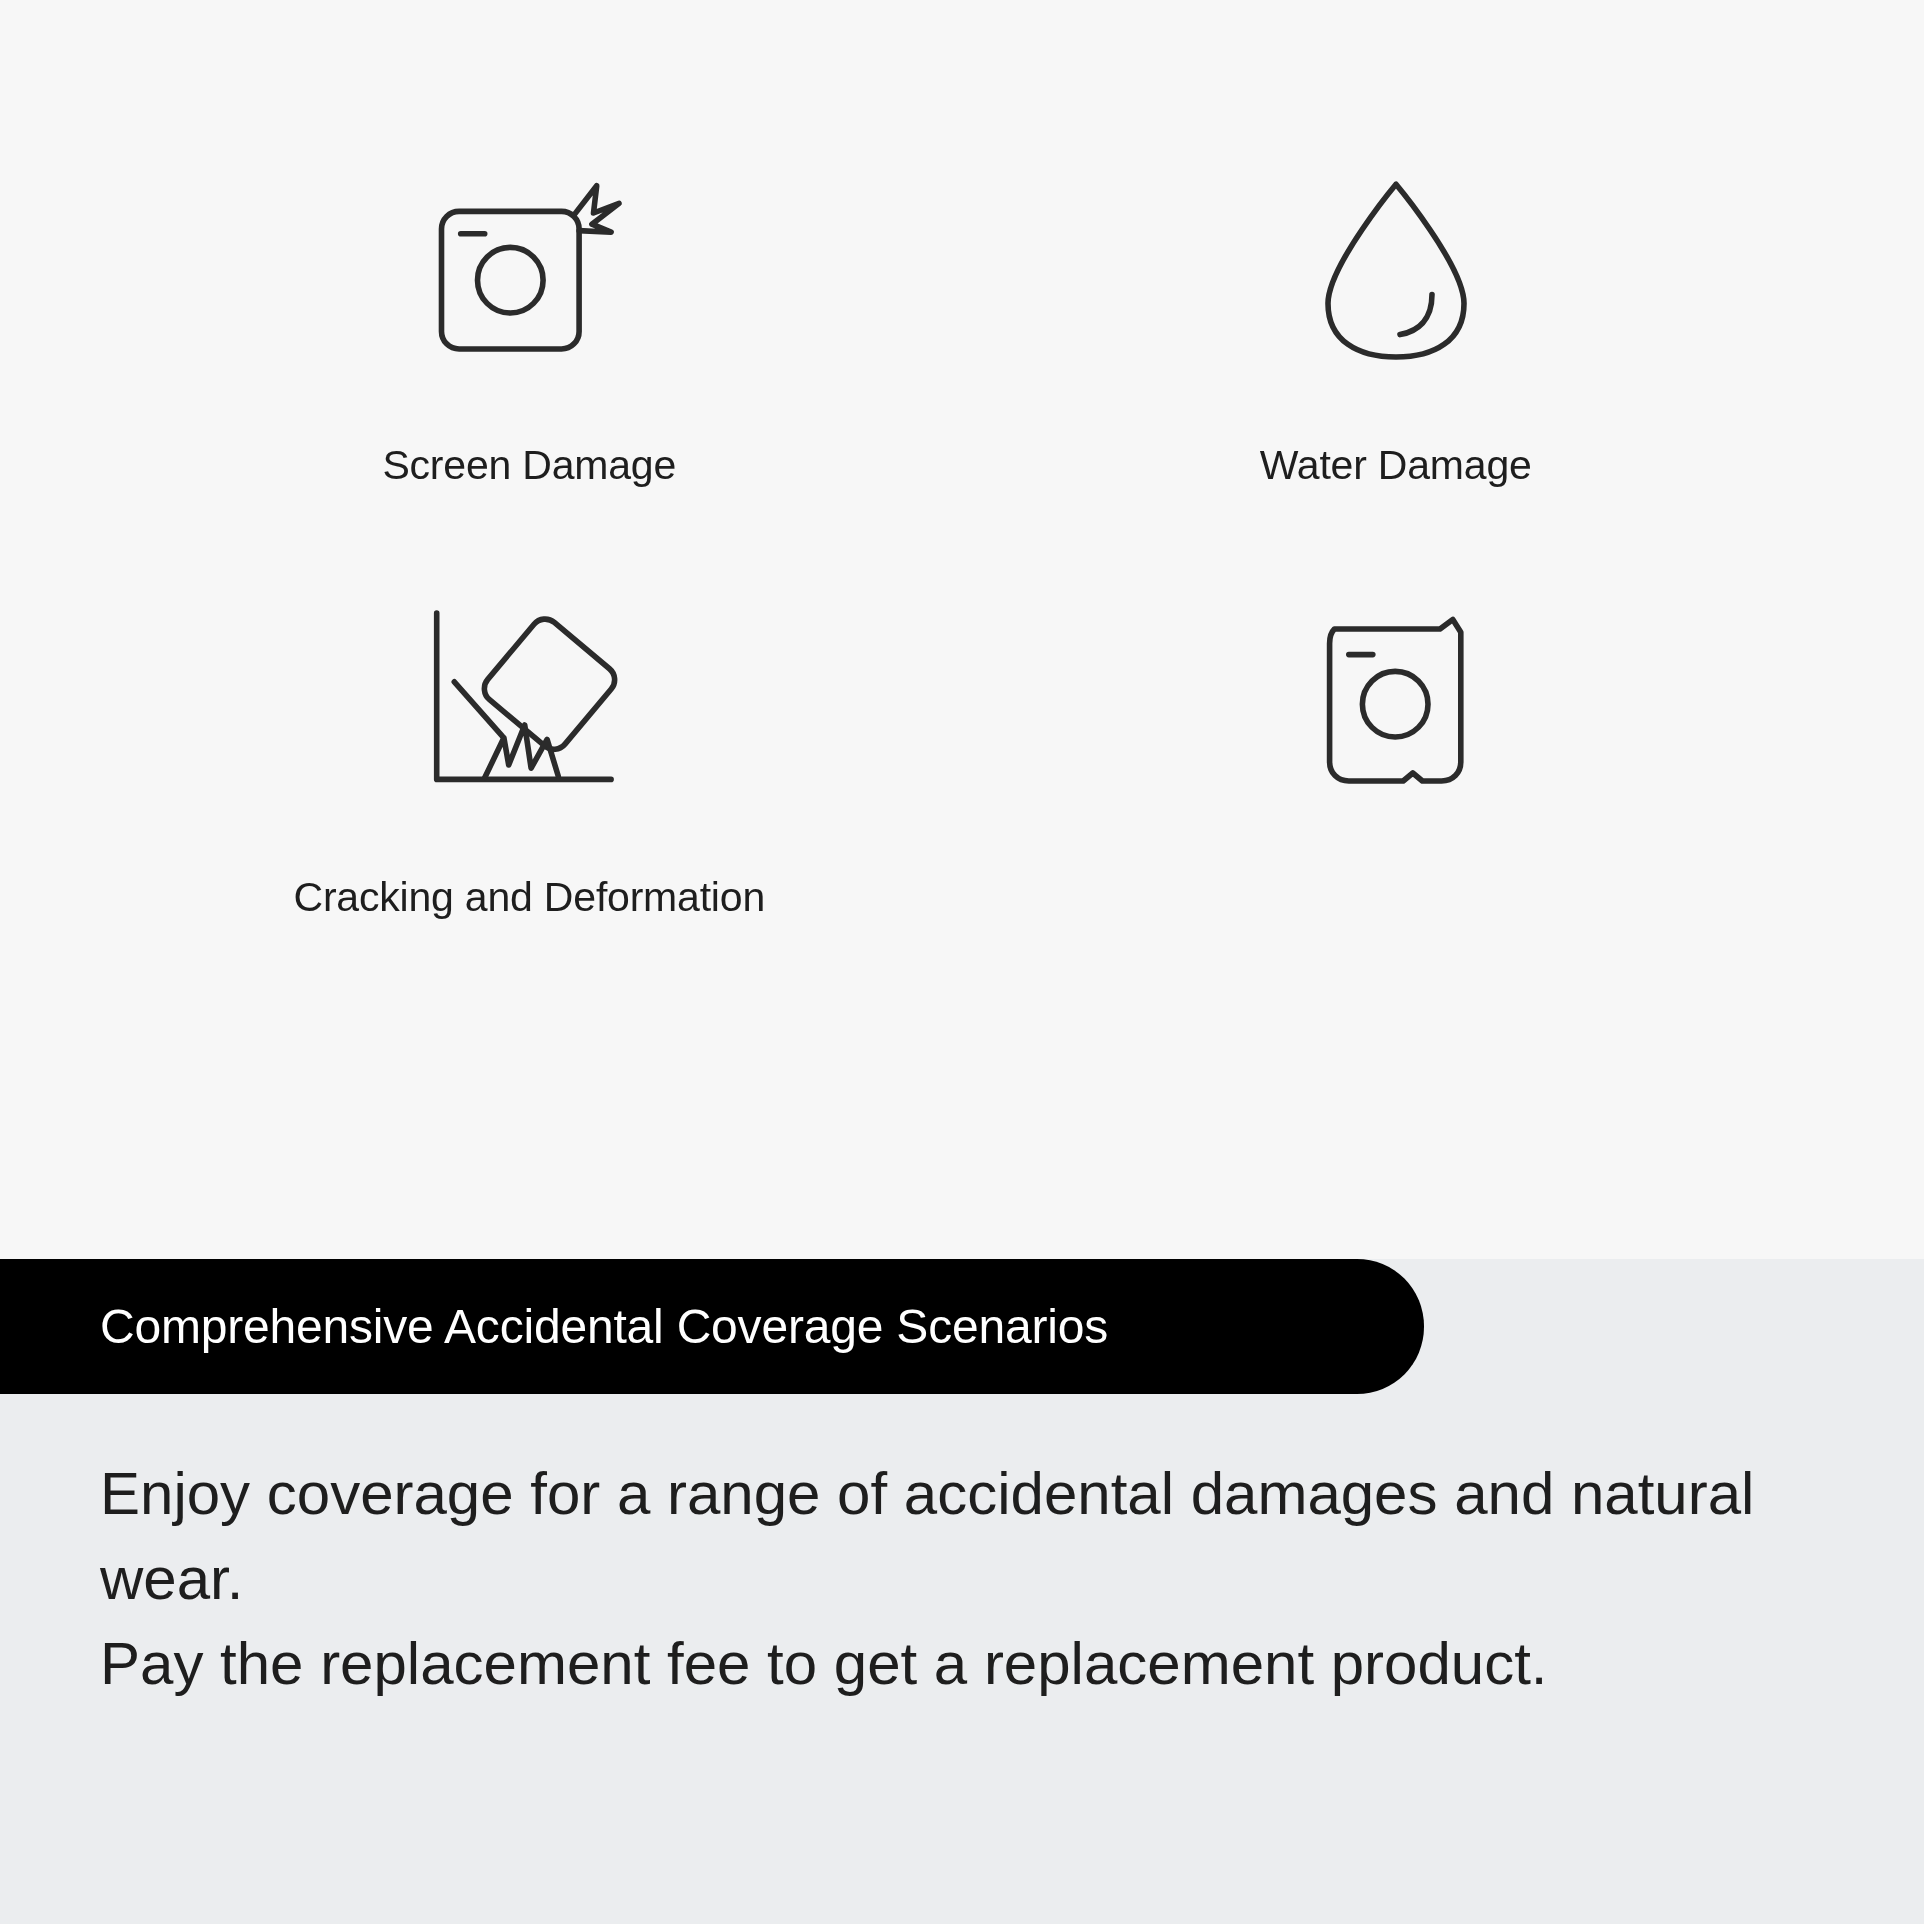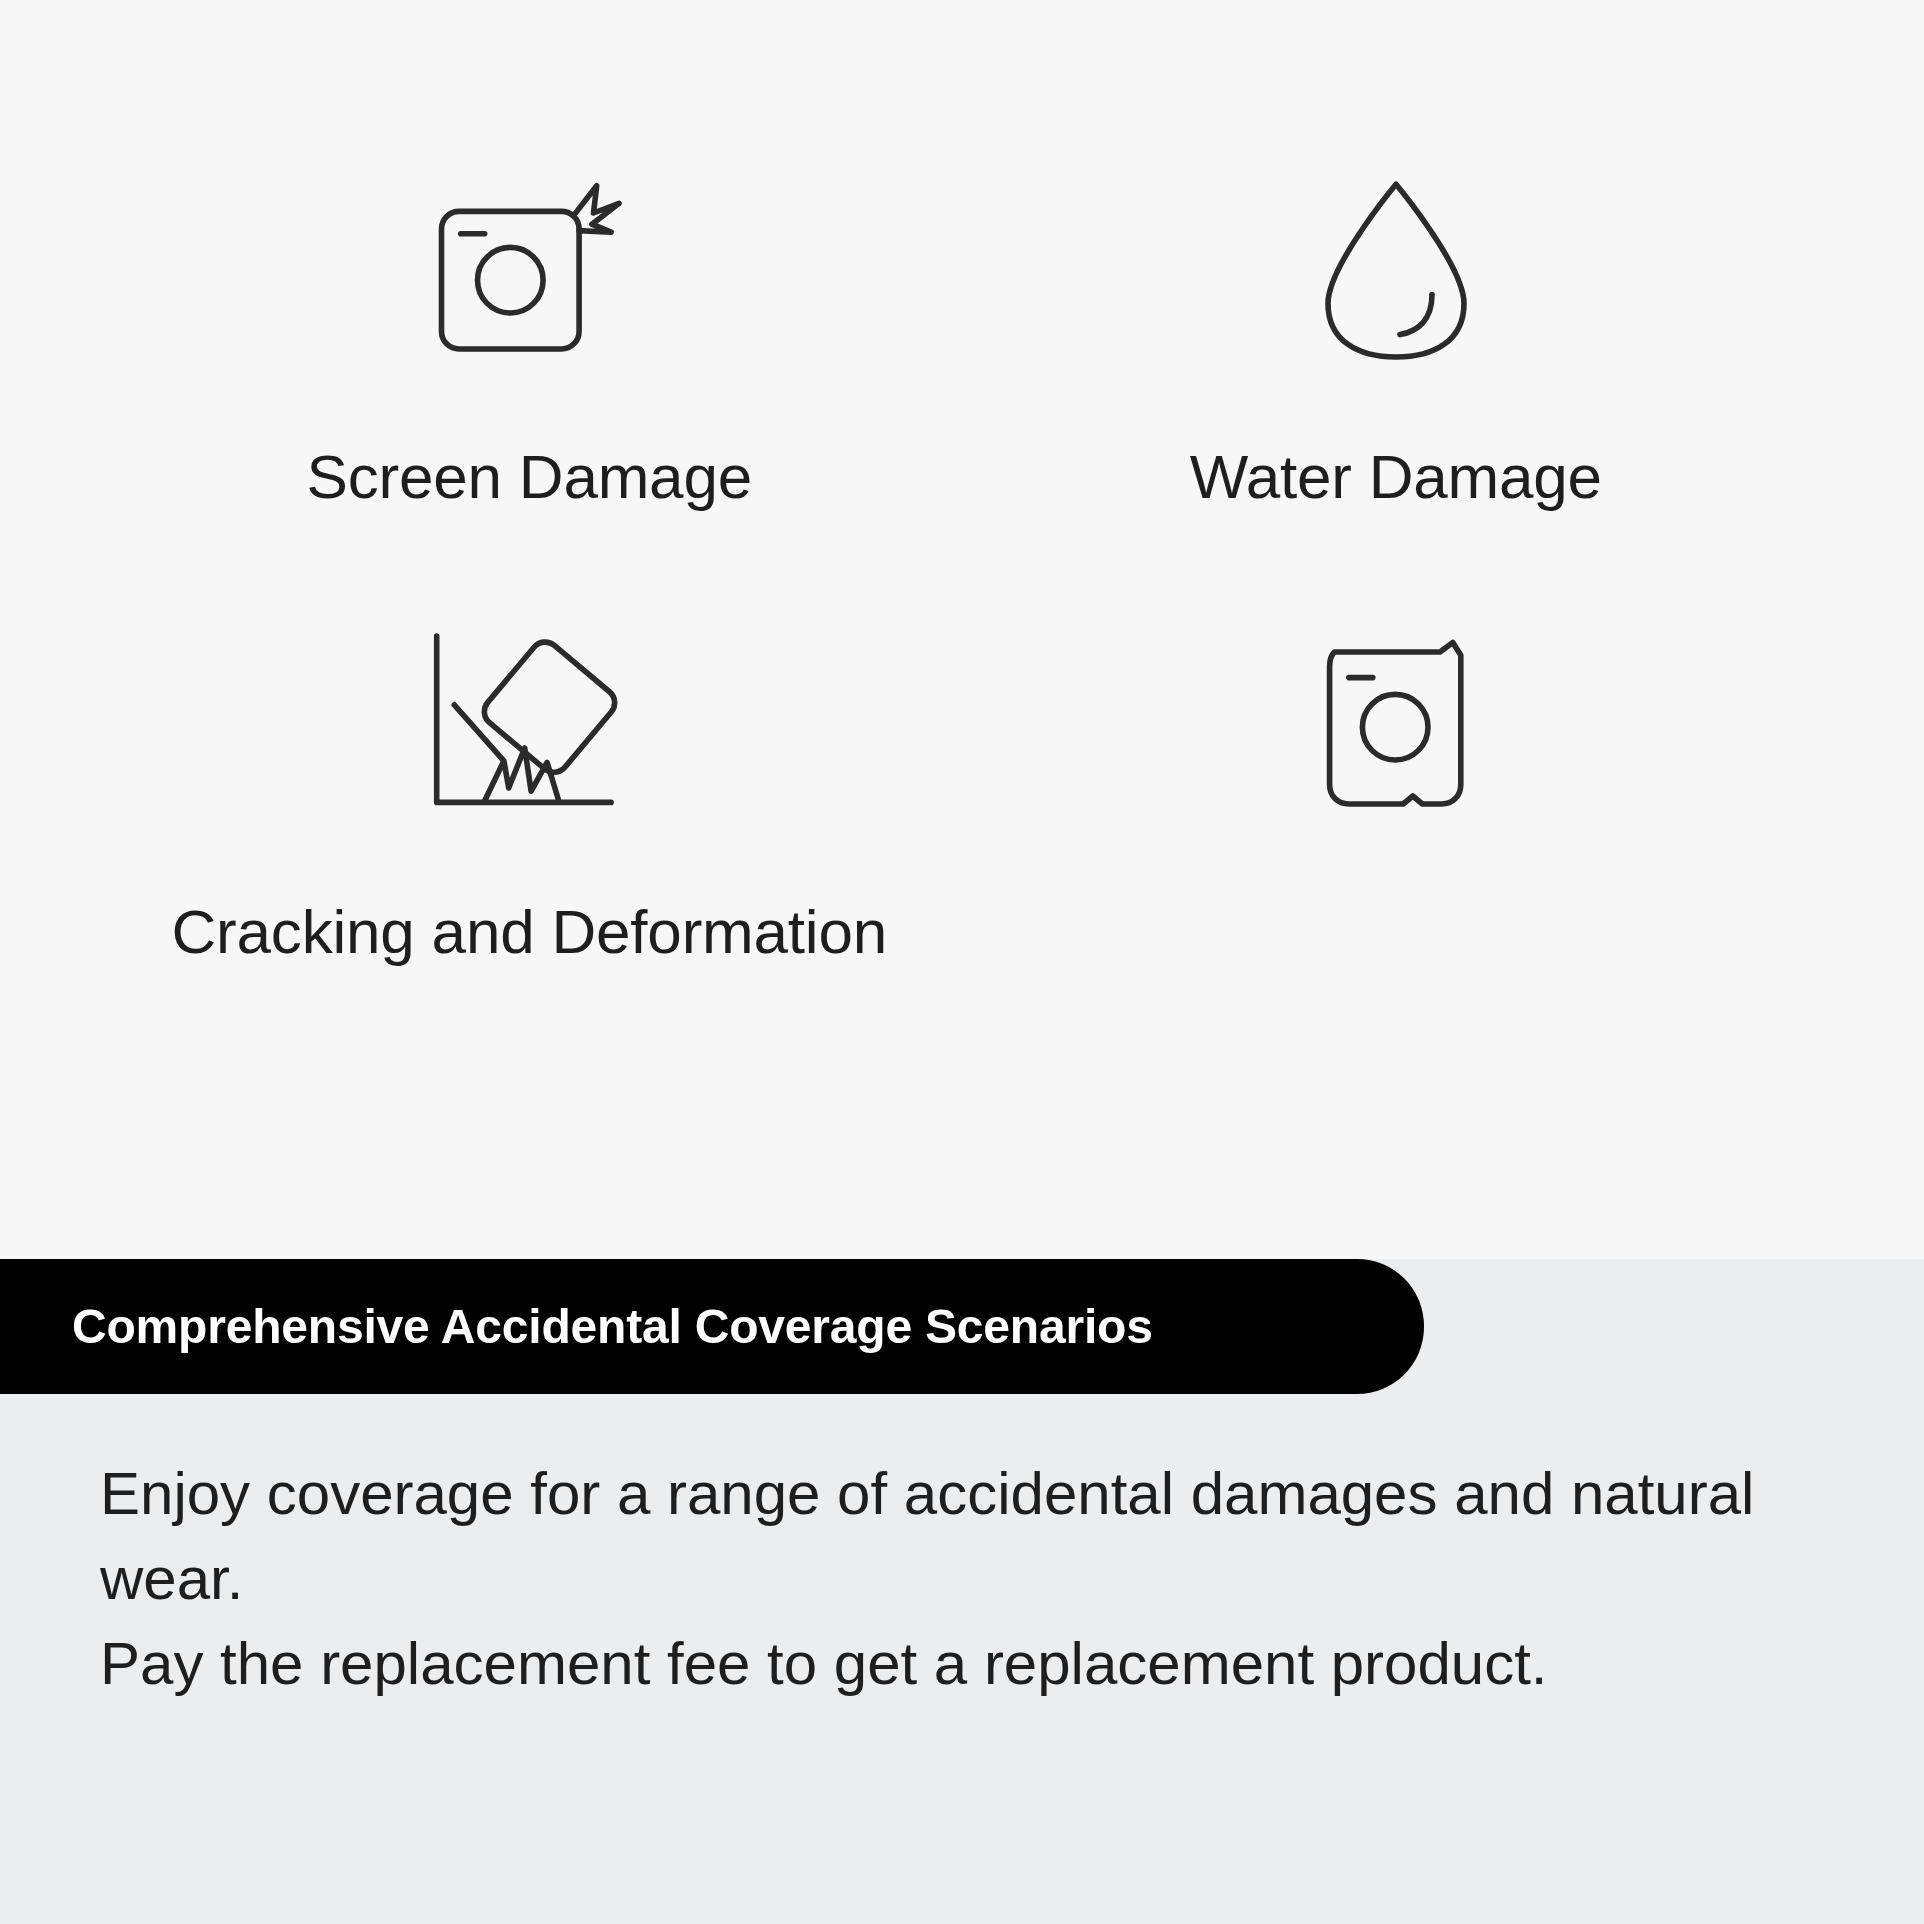--- a/index.html
+++ b/index.html
@@ -42,21 +42,21 @@
     justify-content: flex-start;
   }
   .icon-art {
     height: 201px;
     display: flex;
     align-items: center;
     justify-content: center;
   }
   .icon-label {
     margin-top: 74px;
-    font-size: 62px;
+    font-size: 41px;
     color: #1e1e1e;
     font-weight: 400;
     letter-spacing: -0.2px;
     line-height: 1.1;
     text-align: center;
     white-space: nowrap;
   }
 
   
   .bottom-section {
@@ -72,23 +72,23 @@
     width: 1424px;
     background: #000000;
     border-top-right-radius: 67px;
     border-bottom-right-radius: 67px;
     display: flex;
     align-items: center;
   }
   .banner-title {
     color: #ffffff;
     font-size: 48px;
-    font-weight: bold;
+    font-weight: normal;
     letter-spacing: -0.2px;
-    padding-left: 72px;
+    padding-left: 100px;
   }
   .description {
     position: absolute;
     top: 192px;
     left: 100px;
     right: 112px;
     font-size: 60px;
     line-height: 1.42;
     color: #1e1e1e;
     font-weight: 400;

